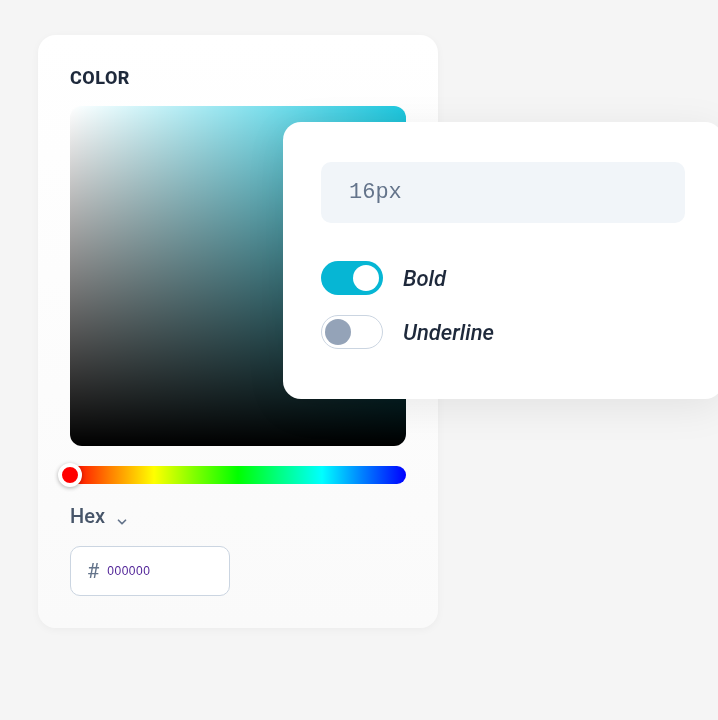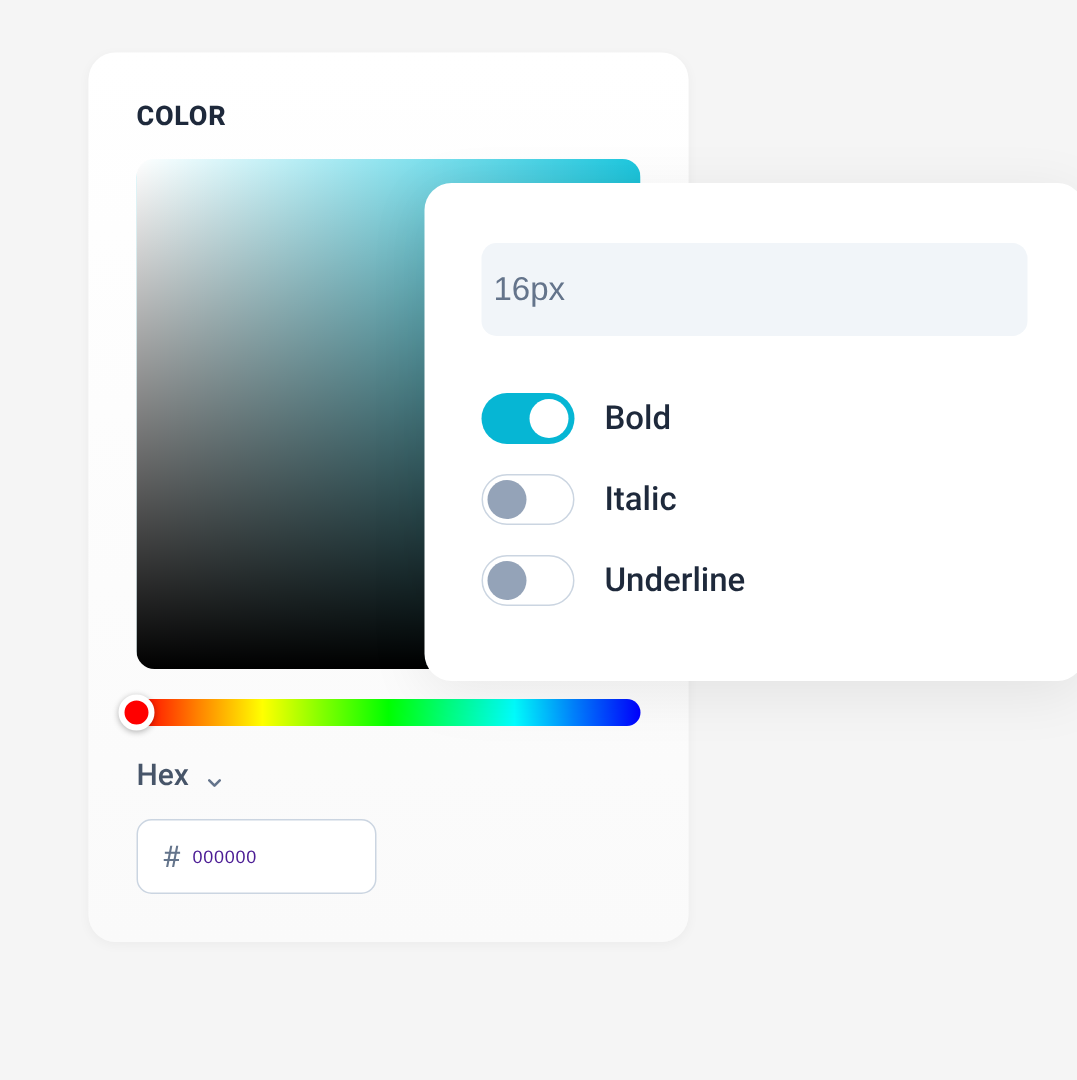--- a/index.html
+++ b/index.html
@@ -10,21 +10,21 @@
     body {
       font-family: -apple-system, BlinkMacSystemFont, 'Segoe UI', Roboto, Helvetica, Arial, sans-serif;
       background: #f5f5f5;
       width: 718px;
       height: 720px;
       position: relative;
       overflow: hidden;
     }
     .color-panel {
       position: absolute;
-      left: 59px;
+      left: 38px;
       top: 35px;
       width: 400px;
       background: linear-gradient(180deg, #ffffff 0%, #fafafa 100%);
       border-radius: 18px;
       padding: 32px;
       box-shadow: 0 2px 8px rgba(0,0,0,0.04);
     }
     .section-title {
       font-size: 18px;
       font-weight: 800;
@@ -111,36 +111,38 @@
       top: 122px;
       width: 440px;
       background: #ffffff;
       border-radius: 18px;
       padding: 40px 38px 30px 38px;
       box-shadow: 0 8px 40px rgba(0,0,0,0.08);
     }
     .input-field {
       background: #f1f5f9;
       border-radius: 10px;
-      padding: 18px 8px;
+      padding: 18px 28px;
       font-size: 22px;
       color: #64748b;
       border: none;
       outline: none;
       width: 100%;
       margin-bottom: 28px;
+      font-family: Liberation Mono, monospace;
     }
     .font-panel .section-title {
       margin-bottom: 16px;
     }
     .toggle-row {
       display: flex;
       align-items: center;
       gap: 20px;
       margin-bottom: 20px;
+      font-style: italic;
     }
     .toggle {
       position: relative;
       width: 62px;
       height: 34px;
       border-radius: 17px;
       cursor: pointer;
       transition: background 0.2s;
     }
     .toggle.on {
@@ -207,22 +209,16 @@
     <div class="toggle-row">
       <div class="toggle on">
         <div class="toggle-knob"></div>
       </div>
       <span class="toggle-label">Bold</span>
     </div>
     <div class="toggle-row">
       <div class="toggle off">
         <div class="toggle-knob"></div>
       </div>
-      <span class="toggle-label">Italic</span>
-    </div>
-    <div class="toggle-row">
-      <div class="toggle off">
-        <div class="toggle-knob"></div>
-      </div>
       <span class="toggle-label">Underline</span>
     </div>
   </div>
 </div>
 
 </body></html>

